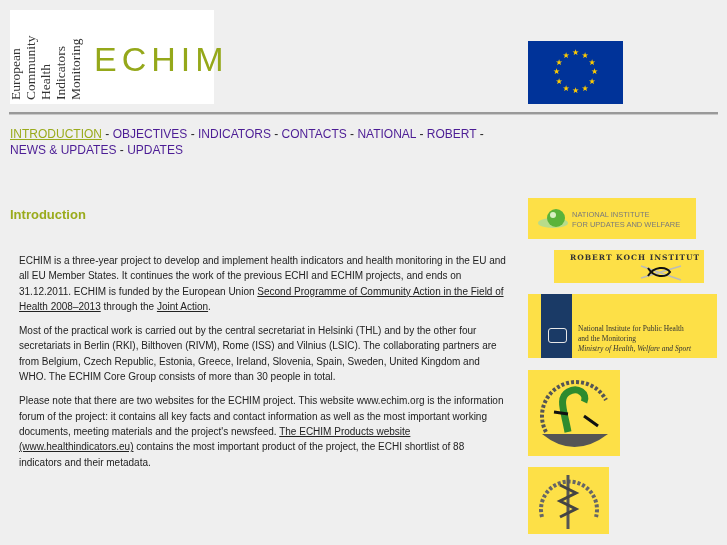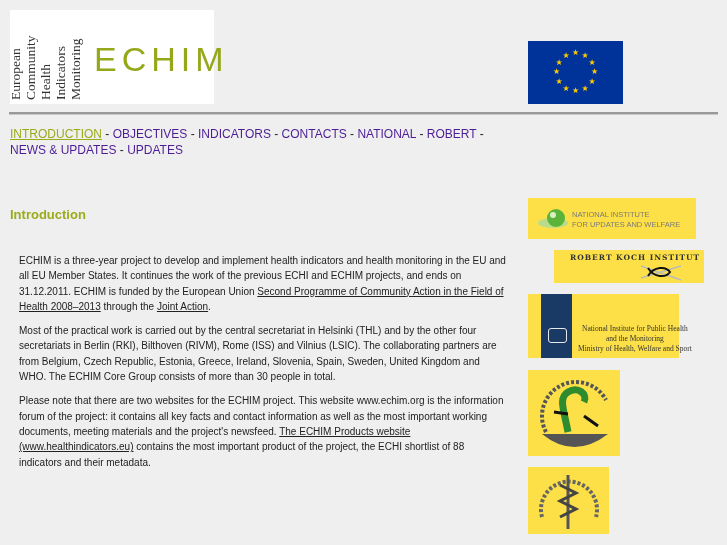--- a/index.html
+++ b/index.html
@@ -13,21 +13,21 @@
   .nav { position:absolute; left:10px; top:126px; width:490px; font-size:12px; line-height:16px; color:#222; }
   .nav a { color:#4c1d95; text-decoration:none; }
   .nav a.active { color:#9aab1c; text-decoration:underline; }
   .h2 { position:absolute; left:10px; top:207px; font-size:13px; font-weight:bold; color:#9aab1c; }
   .content { position:absolute; left:19px; top:253px; width:490px; font-size:10px; line-height:15.3px; color:#222; }
   .content p { margin:0 0 9px 0; }
   .content a { color:#222; text-decoration:underline; }
   .partner { position:absolute; background:#fde047; }
   .thl { left:528px; top:198px; width:168px; height:41px; }
   .rki { left:538px; top:250px; width:150px; height:33px;margin-left:16px; }
-  .rivm { left:528px; top:294px; width:151px; height:64px;text-align:center; }
+  .rivm { left:528px; top:294px; width:189px; height:64px; }
   .hi { left:528px; top:370px; width:92px; height:86px; }
   .iss { left:528px; top:467px; width:81px; height:67px; }
   .ptxt { position:absolute; font-size:8px; color:#555; line-height:10px; white-space:nowrap; }
 </style>
 </head>
 <body>
 
 <div class="logo">
   <div class="logo-vert">
     <span style="left:13px">European</span>
@@ -92,21 +92,21 @@
   </svg>
 </div>
 
 <div class="partner rivm">
   <div style="position:absolute;left:13px;top:0;width:31px;height:64px;background:#1a3a66">
     <div style="position:absolute;left:7px;top:34px;width:17px;height:13px;border:1px solid #e8e8e8;border-radius:3px"></div>
   </div>
   <div class="ptxt" style="left:50px;top:30px;font-family:'Liberation Serif',serif;font-size:7.5px;color:#333">
     <div>National Institute for Public Health</div>
     <div>and the Monitoring</div>
-    <div style="">Ministry of Health, Welfare and Sport</div>
+    <div style="font-style:italic">Ministry of Health, Welfare and Sport</div>
   </div>
 </div>
 
 <div class="partner hi">
   <svg width="92" height="86" viewBox="0 0 92 86">
     <path d="M18 62 A34 34 0 0 1 78 30" stroke="#555" stroke-width="4" stroke-dasharray="3 2" fill="none"></path>
     <path d="M14 64 Q46 90 80 64 Z" fill="#555"></path>
     <path d="M40 62 C36 40,30 28,40 22 C50 16,60 24,56 32" stroke="#2e8b2e" stroke-width="7" fill="none"></path>
     <path d="M26 42 L40 44 M56 46 L70 56" stroke="#111" stroke-width="3"></path>
   </svg>

